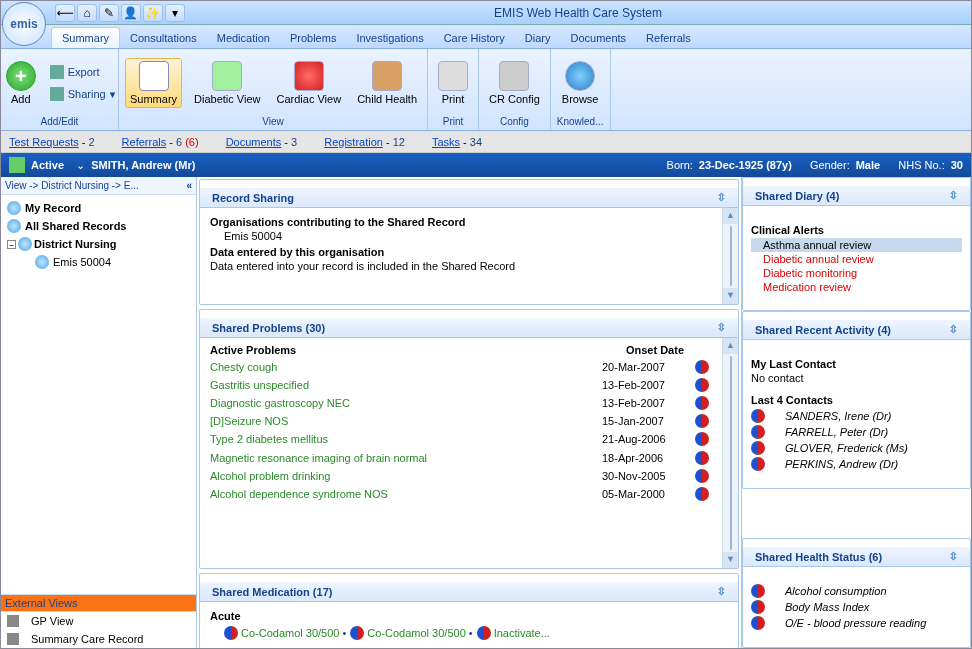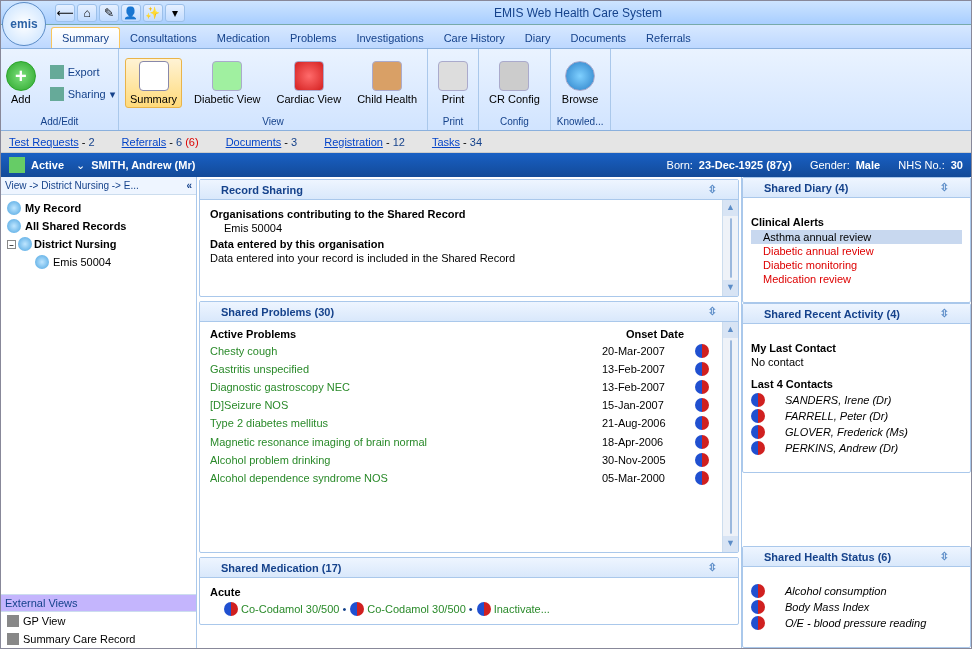--- a/index.html
+++ b/index.html
@@ -49,35 +49,35 @@
   .patientbar .name { font-weight:bold; }
   .patientbar .right { margin-left:auto; display:flex; gap:6px; }
   .patientbar .right b { font-weight:bold; }
   
   
   .main { display:flex; height: 471px; }
   .leftcol { width: 196px; border-right:1px solid #aac8eb; display:flex; flex-direction:column; }
   .midcol { flex:1; display:flex; flex-direction:column; overflow:hidden; }
   .rightcol { width: 230px; border-left:1px solid #aac8eb; display:flex; flex-direction:column; }
   
-  .pane-hdr { background: linear-gradient(#eef5ff,#d9e8fb); border-bottom:1px solid #aac8eb; padding: 3px 21px; color:#15428b; font-weight:bold; font-size:11px; display:flex; align-items:center; }
+  .pane-hdr { background: linear-gradient(#eef5ff,#d9e8fb); border-bottom:1px solid #aac8eb; padding: 3px 12px; color:#15428b; font-weight:bold; font-size:11px; display:flex; align-items:center;margin-top:8px; }
   .pane-hdr .exp { margin-left:auto; color:#5b8cc7; cursor:pointer; }
   
   
   .breadcrumb { background:#eef5ff; border-bottom:1px solid #cde; padding:3px 4px; color:#15428b; font-size:10px; display:flex; align-items:center; }
   .breadcrumb .coll { margin-left:auto; font-weight:bold; cursor:pointer; }
   .tree { flex:1; padding: 4px 6px; }
   .tree-item { display:flex; align-items:center; gap:4px; padding:2px 0; cursor:pointer; }
   .tree-item.bold { font-weight:bold; }
   .tree-item.child { padding-left: 28px; }
   .tree-item .ti { width:14px; height:14px; display:inline-block; background: radial-gradient(#bfe6ff,#4aa3e0); border-radius:50%; }
   .tree-branch { display:flex; align-items:center; gap:2px; }
   .tree-branch .pm { width:9px; height:9px; border:1px solid #888; font-size:8px; line-height:8px; text-align:center; cursor:pointer; }
-  .ext-hdr { background:#c4b5fd; color:#15428b; padding:2px 4px; border-top:1px solid #cde; border-bottom:1px solid #cde; font-size:11px;}
-  .ext-item { padding:3px 6px; display:flex; align-items:center; gap:4px; cursor:pointer; }
+  .ext-hdr { background:#f97316; color:#15428b; padding:2px 4px; border-top:1px solid #cde; border-bottom:1px solid #cde; font-size:11px;}
+  .ext-item { padding:3px 6px; display:flex; align-items:center; gap:12px; cursor:pointer; }
   .ext-item .ei { width:12px; height:12px; background:#888; display:inline-block; }
   
   
   .sec { border:1px solid #aac8eb; margin: 2px; border-radius:2px; }
   .sec-body { padding: 4px 10px; font-size:11px; }
   .sec-body h4 { font-size:11px; font-weight:bold; margin: 4px 0 2px; }
   .indent { padding-left: 14px; }
   .prob-table { width:100%; border-collapse:collapse; }
   .prob-table th { text-align:left; font-weight:bold; padding:2px 0; font-size:11px; }
   .prob-table th.r { text-align:right; padding-right:8px; }

